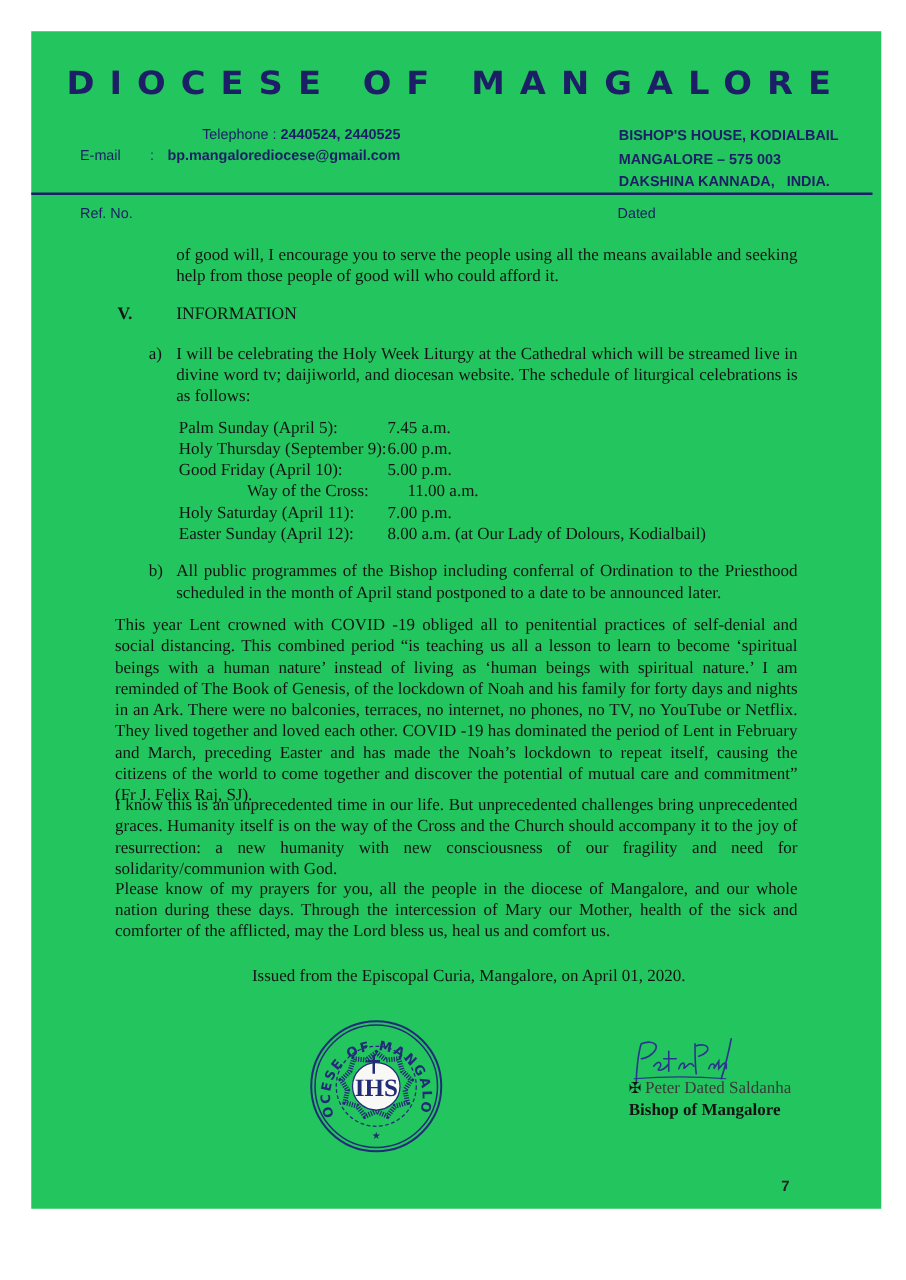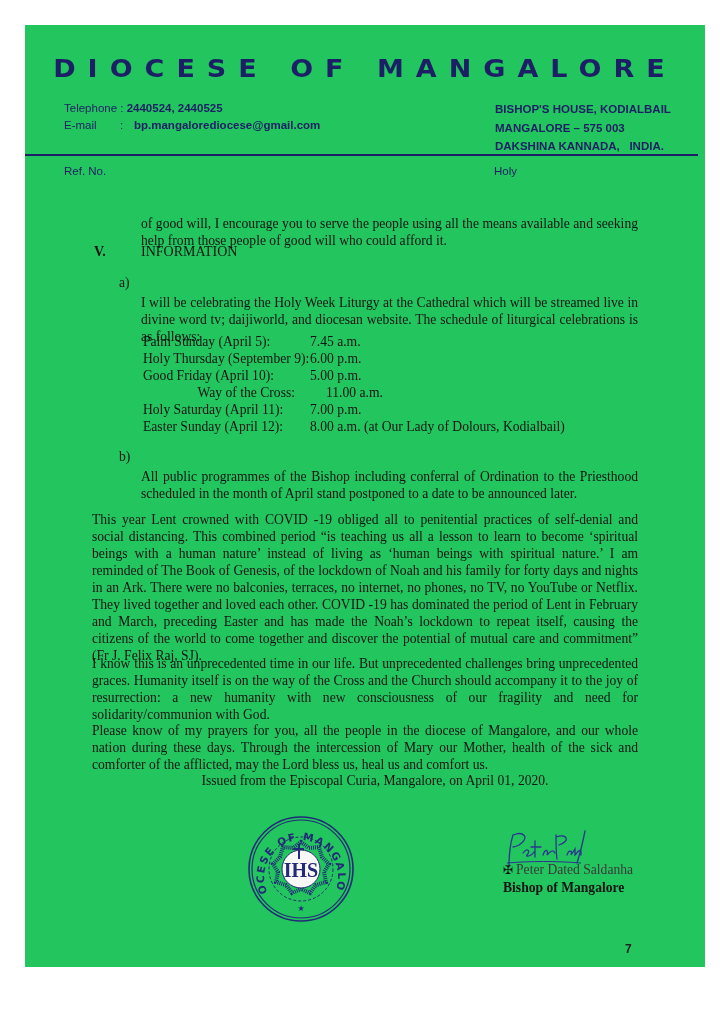--- a/index.html
+++ b/index.html
@@ -12,41 +12,41 @@
     position: absolute; left: 0; top: 27px; width: 680px; text-align: center;
     font-family: "DejaVu Sans", sans-serif; font-weight: bold; font-size: 27px;
     letter-spacing: 12px; color: #1c1f66;
     transform: scaleY(0.95);
   }
   .lh-left, .lh-right {
     position: absolute; font-family: "Liberation Sans", sans-serif; font-size: 11.5px;
     font-weight: bold; color: #1c1f66; line-height: 17px;
   }
   .lh-left { left: 39px; top: 75px; }
-  .lh-left .row { display: flex; }
+  .lh-left .row { display: flex; justify-content: flex-end; }
   .lh-left .lbl { width: 56px; font-weight: normal; }
   .lh-left .lbl2 { font-weight: normal; }
   .lh-left .colon { width: 14px; font-weight: normal; }
   .lh-right { left: 470px; top: 75px; line-height: 18.5px; }
   .rule {
     position: absolute; left: 0; top: 129px; width: 673px; height: 2px; background: #1c1f66;
   }
   .ref, .dated {
     position: absolute; top: 140px; font-family: "Liberation Sans", sans-serif;
     font-size: 11.5px; color: #1c1f66;
   }
   .ref { left: 39px; }
   .dated { left: 469px; }
 
   .body {
     position: absolute; left: 0; top: 0; width: 680px;
     font-family: "Liberation Serif", serif; font-size: 13.6px; color: #141414; line-height: 17px;
   }
   .p { position: absolute; text-align: justify; }
-  .p.last-left { text-align-last: left; margin-top: 20px; }
+  .p.last-left { text-align-last: left; }
   .continue { left: 116px; top: 170px; width: 497px; }
   .sec-num { position: absolute; left: 69px; top: 218px; font-weight: bold; font-size: 14px; }
   .sec-title { position: absolute; left: 116px; top: 218px; font-weight: normal; font-size: 14px; }
   .item-marker { position: absolute; left: 94px; font-size: 13.6px; }
   .item-a-mark { top: 249px; }
   .item-a { left: 116px; top: 249px; width: 497px; }
   .schedule { position: absolute; left: 118px; top: 308px; }
   .sched-row { display: flex; height: 17px; }
   .sched-label { width: 167px; }
   .sched-label.indent { text-align: right; width: 152px; margin-right: 31px; }
@@ -91,21 +91,21 @@
   </div>
 
   <div class="lh-right">
     <div>BISHOP'S HOUSE, KODIALBAIL</div>
     <div>MANGALORE – 575 003</div>
     <div style="white-space:pre;">DAKSHINA KANNADA,   INDIA.</div>
   </div>
 
   <div class="rule"></div>
   <div class="ref">Ref. No.</div>
-  <div class="dated">Holy</div>
+  <div class="dated">Dated</div>
 
   <div class="body">
     <div class="p last-left continue">of good will, I encourage you to serve the people using all the means available and seeking help from those people of good will who could afford it.</div>
 
     <div class="sec-num">V.</div>
     <div class="sec-title">INFORMATION</div>
 
     <div class="item-marker item-a-mark">a)</div>
     <div class="p last-left item-a">I will be celebrating the Holy Week Liturgy at the Cathedral which will be streamed live in divine word tv; daijiworld, and diocesan website. The schedule of liturgical celebrations is as follows:</div>
 

